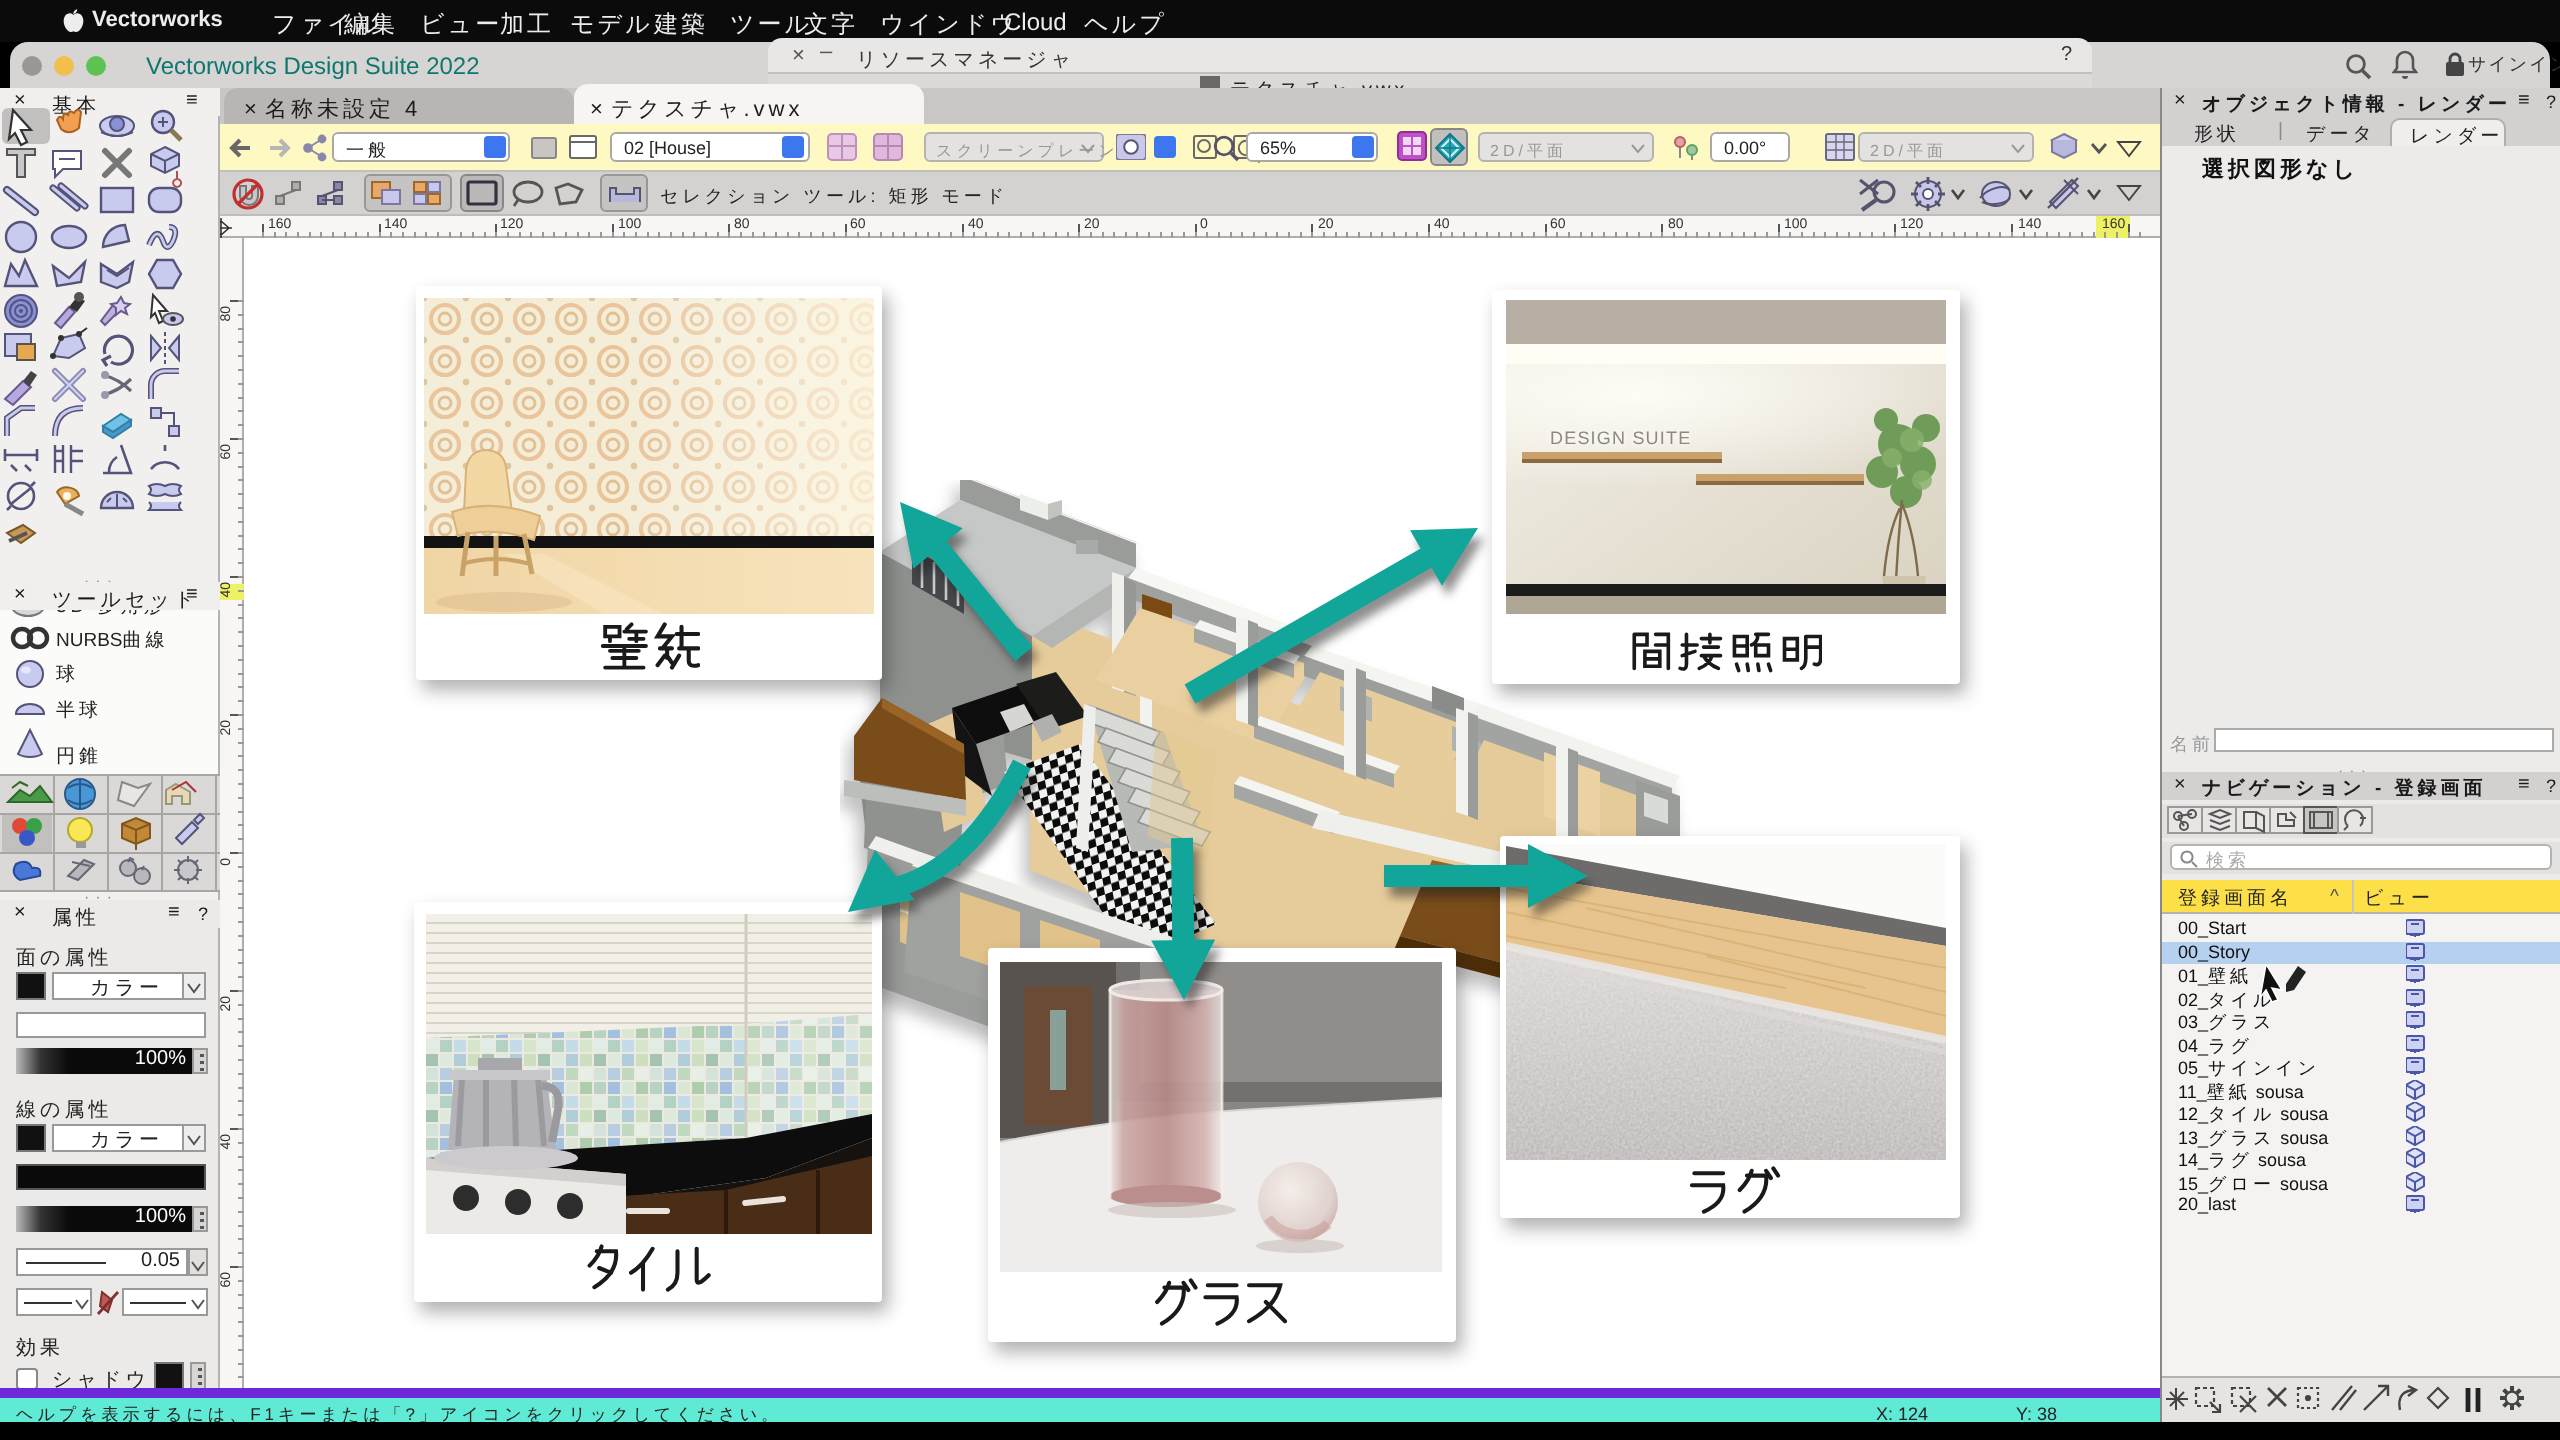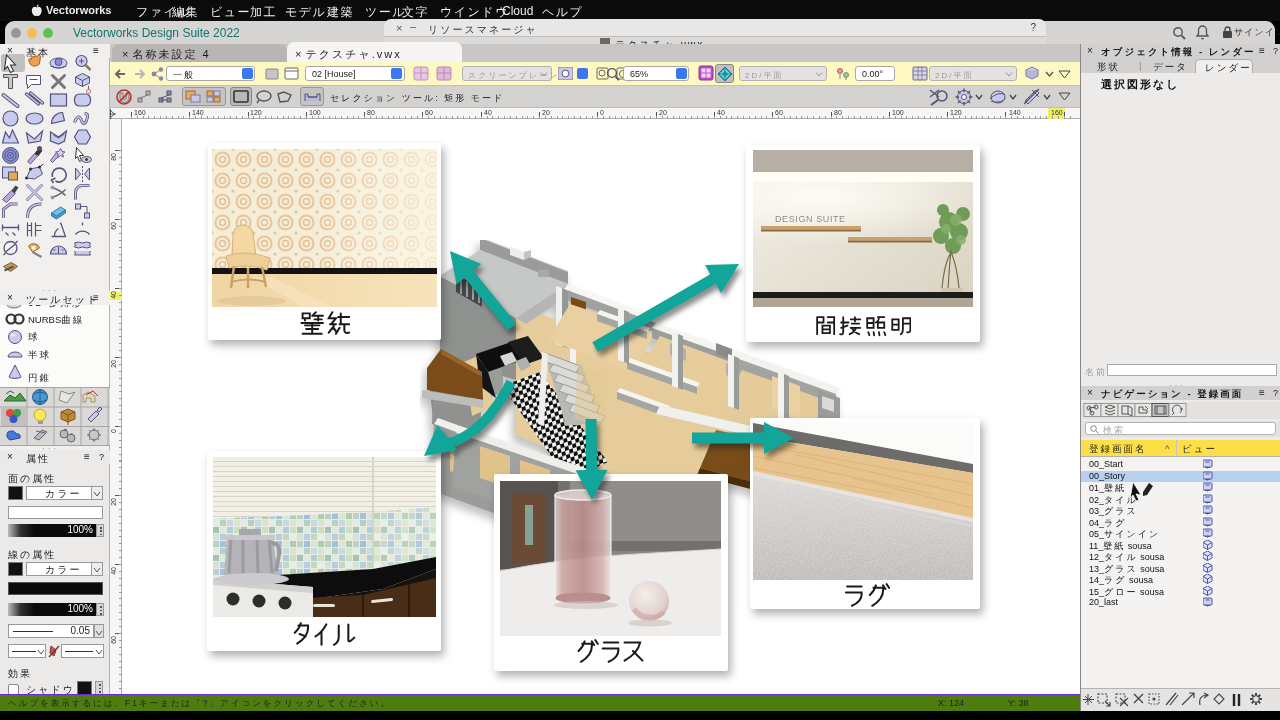--- a/index.html
+++ b/index.html
@@ -30,21 +30,21 @@
 #canvas{left:122px;top:119px;width:958px;height:575px;background:#fff;overflow:hidden}
 
 .card{position:absolute;background:#fff;border-radius:2px;box-shadow:3px 5px 9px rgba(30,30,30,.35)}
 .card svg{position:absolute}
 
 #leftcol{left:0;top:44px;width:110px;height:650px;background:#f2f0ef;border-right:1px solid #b5b3b1}
 .phead{position:absolute;left:0;width:110px;height:14px;font-size:10px;color:#1a1a1a;background:#f1efee}
 
 #rightcol{left:1080px;top:44px;width:200px;height:667px;background:#edebea;border-left:1px solid #8a8886}
 
-#statusbar{left:0;top:694px;width:1080px;height:17px;background:#4d7c0f;border-top:1px solid #6d28d9;font-size:9px;color:#222}
+#statusbar{left:0;top:694px;width:1080px;height:17px;background:#5eead4;border-top:5px solid #6d28d9;font-size:9px;color:#222}
 #botblack{left:0;top:711px;width:1280px;height:9px;background:#000}
 .jp{letter-spacing:2px;white-space:nowrap}
 </style></head>
 <body>
 <div class="abs" id="menubar">
   <svg style="position:absolute;left:31px;top:4px" width="11" height="13" viewBox="0 0 11 13">
       <path d="M5.5,3.2 C4.3,2.2 2.4,2.6 1.5,4 c-1.3,2-.6,5.2 1,6.9 .8,.9 1.7,1.4 2.6,1 .4-.2 .9-.2 1.3,0 .9,.4 1.8-.1 2.6-1 1.6-1.7 2.3-4.9 1-6.9 C9.1,2.6 7.2,2.2 6,3.2 l-.25,.2z M5.6,3 c0-1.2 .9-2.2 2-2.4 .1,1.2-.9,2.3-2,2.4z" fill="#ededed"></path>
     </svg>
   <span style="left:46px;font-weight:bold;font-size:11px;letter-spacing:0;top:4px">Vectorworks</span>
   <span class="jp" style="left:136px">ファイル</span>

